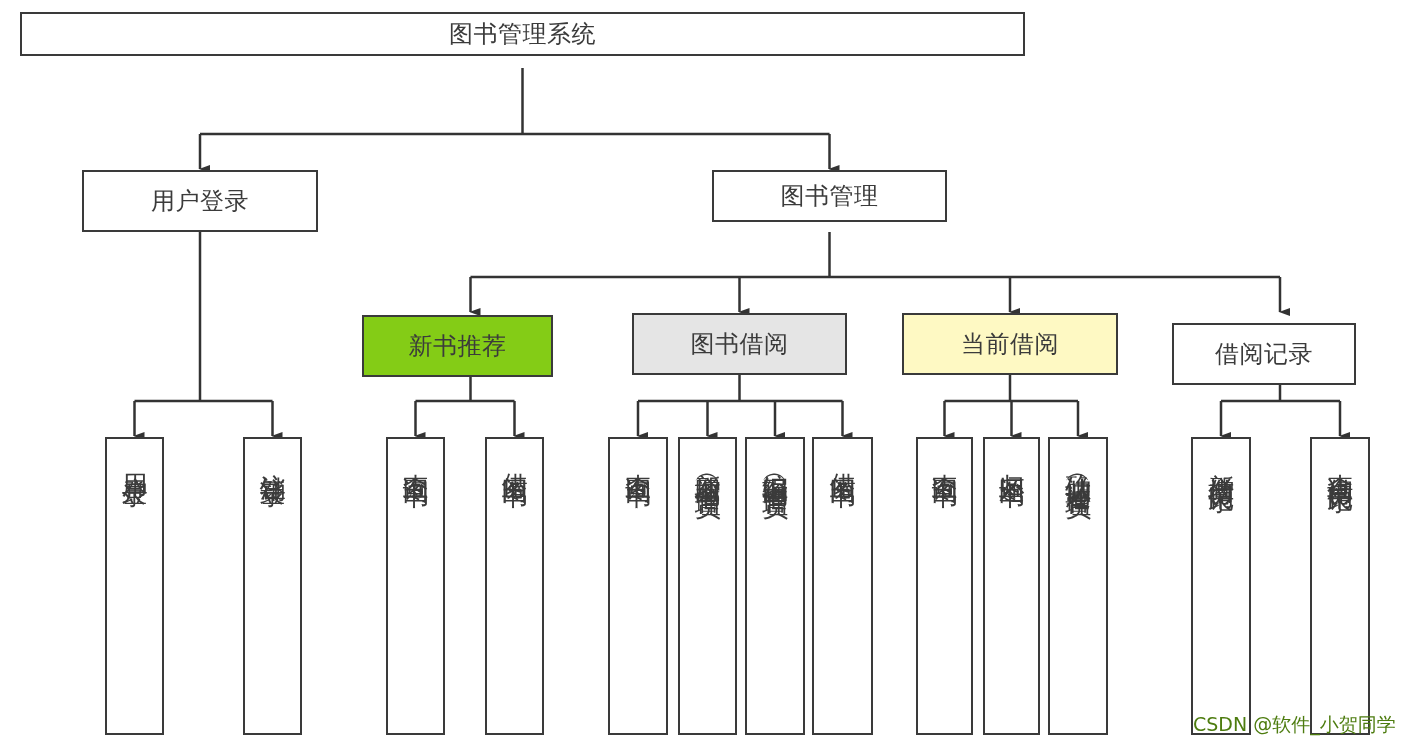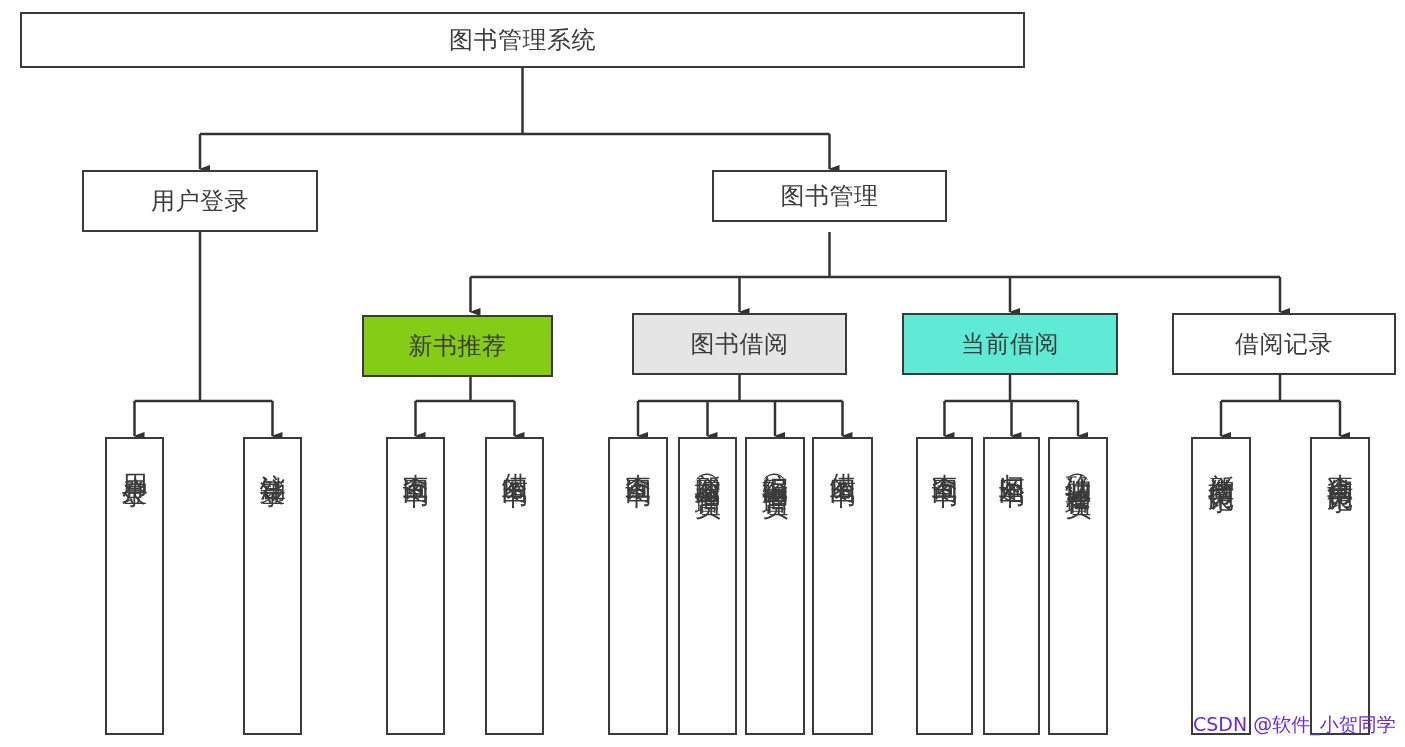--- a/index.html
+++ b/index.html
@@ -4,21 +4,21 @@
 <style>
   html,body{margin:0;padding:0;background:#ffffff;}
   body{width:1405px;height:747px;overflow:hidden;font-family:"DejaVu Sans","Liberation Sans",sans-serif;}
   #diagram-root{position:relative;width:1405px;height:747px;background:#ffffff;}
   svg.edges{position:absolute;left:0;top:0;width:1405px;height:747px;}
   .node{position:absolute;box-sizing:border-box;background:#ffffff;border:2px solid #3a3a3a;display:flex;align-items:center;justify-content:center;}
   .node .label{color:#3b3b3b;letter-spacing:.5px;white-space:nowrap;}
   .node.horiz .label{font-size:24px;line-height:1.1;}
   .node.vert{align-items:flex-start;justify-content:center;padding-top:14px;}
   .node.vert .label{writing-mode:vertical-rl;text-orientation:upright;font-size:26px;line-height:1.22;letter-spacing:3px;}
-  .watermark{position:absolute;color:#6d28d9;font-size:19px;white-space:nowrap;left:1193px;top:712px;}
+  .watermark{position:absolute;color:#4d7c0f;font-size:19px;white-space:nowrap;left:1193px;top:712px;}
 </style>
 </head>
 <body>
 
 <div id="diagram-root">
   <svg class="edges" viewBox="0 0 1405 747">
     <defs>
       <marker id="arrowhead" markerWidth="9" markerHeight="11" refX="4" refY="10" orient="auto" markerUnits="userSpaceOnUse">
         <polygon points="0,0 8,0 4,11" fill="#333333"></polygon>
       </marker>
@@ -53,39 +53,39 @@
         <line x1="944.5" y1="401" x2="944.5" y2="436" stroke="#333333" stroke-width="2.5" marker-end="url(#arrowhead)"></line>
         <line x1="1011.5" y1="401" x2="1011.5" y2="436" stroke="#333333" stroke-width="2.5" marker-end="url(#arrowhead)"></line>
         <line x1="1078" y1="401" x2="1078" y2="436" stroke="#333333" stroke-width="2.5" marker-end="url(#arrowhead)"></line>
         <line x1="1280" y1="375" x2="1280" y2="401" stroke="#333333" stroke-width="2.5"></line>
         <line x1="1221" y1="401" x2="1340" y2="401" stroke="#333333" stroke-width="2.5"></line>
         <line x1="1221" y1="401" x2="1221" y2="436" stroke="#333333" stroke-width="2.5" marker-end="url(#arrowhead)"></line>
         <line x1="1340" y1="401" x2="1340" y2="436" stroke="#333333" stroke-width="2.5" marker-end="url(#arrowhead)"></line>
       </g>
   </svg>
   <div id="node-layer">
-      <div class="node horiz" style="left: 20px; top: 12px; width: 1005px; height: 56px; border-color: rgb(58, 58, 58); background: rgb(255, 255, 255);">
+      <div class="node horiz" style="left: 20px; top: 12px; width: 1005px; height: 44px; border-color: rgb(58, 58, 58); background: rgb(255, 255, 255);">
         <span class="label" style="color: rgb(59, 59, 59);">图书管理系统</span>
       </div>
       <div class="node horiz" style="left: 82px; top: 170px; width: 236px; height: 62px; border-color: rgb(58, 58, 58); background: rgb(255, 255, 255);">
         <span class="label" style="color: rgb(59, 59, 59);">用户登录</span>
       </div>
       <div class="node horiz" style="left: 712px; top: 170px; width: 235px; height: 52px; border-color: rgb(58, 58, 58); background: rgb(255, 255, 255);">
         <span class="label" style="color: rgb(59, 59, 59);">图书管理</span>
       </div>
       <div class="node horiz" style="left: 362px; top: 315px; width: 191px; height: 62px; border-color: rgb(58, 58, 58); background: #84cc16;">
         <span class="label" style="color: rgb(59, 59, 59);">新书推荐</span>
       </div>
       <div class="node horiz" style="left: 632px; top: 313px; width: 215px; height: 62px; border-color: rgb(58, 58, 58); background: #e5e5e5;">
         <span class="label" style="color: rgb(59, 59, 59);">图书借阅</span>
       </div>
-      <div class="node horiz" style="left: 902px; top: 313px; width: 216px; height: 62px; border-color: rgb(58, 58, 58); background: #5eead4;">
+      <div class="node horiz" style="left: 902px; top: 313px; width: 216px; height: 62px; border-color: rgb(58, 58, 58); background: #fef9c3;">
         <span class="label" style="color: rgb(59, 59, 59);">当前借阅</span>
       </div>
-      <div class="node horiz" style="left: 1172px; top: 313px; width: 224px; height: 62px; border-color: rgb(58, 58, 58); background: rgb(255, 255, 255);">
+      <div class="node horiz" style="left: 1172px; top: 323px; width: 184px; height: 62px; border-color: rgb(58, 58, 58); background: rgb(255, 255, 255);">
         <span class="label" style="color: rgb(59, 59, 59);">借阅记录</span>
       </div>
       <div class="node vert" style="left: 105px; top: 437px; width: 59px; height: 298px; border-color: rgb(58, 58, 58); background: rgb(255, 255, 255);">
         <span class="label" style="color: rgb(59, 59, 59);">用户登录</span>
       </div>
       <div class="node vert" style="left: 243px; top: 437px; width: 59px; height: 298px; border-color: rgb(58, 58, 58); background: rgb(255, 255, 255);">
         <span class="label" style="color: rgb(59, 59, 59);">注销登录</span>
       </div>
       <div class="node vert" style="left: 386px; top: 437px; width: 59px; height: 298px; border-color: rgb(58, 58, 58); background: rgb(255, 255, 255);">
         <span class="label" style="color: rgb(59, 59, 59);">查询图书</span>

